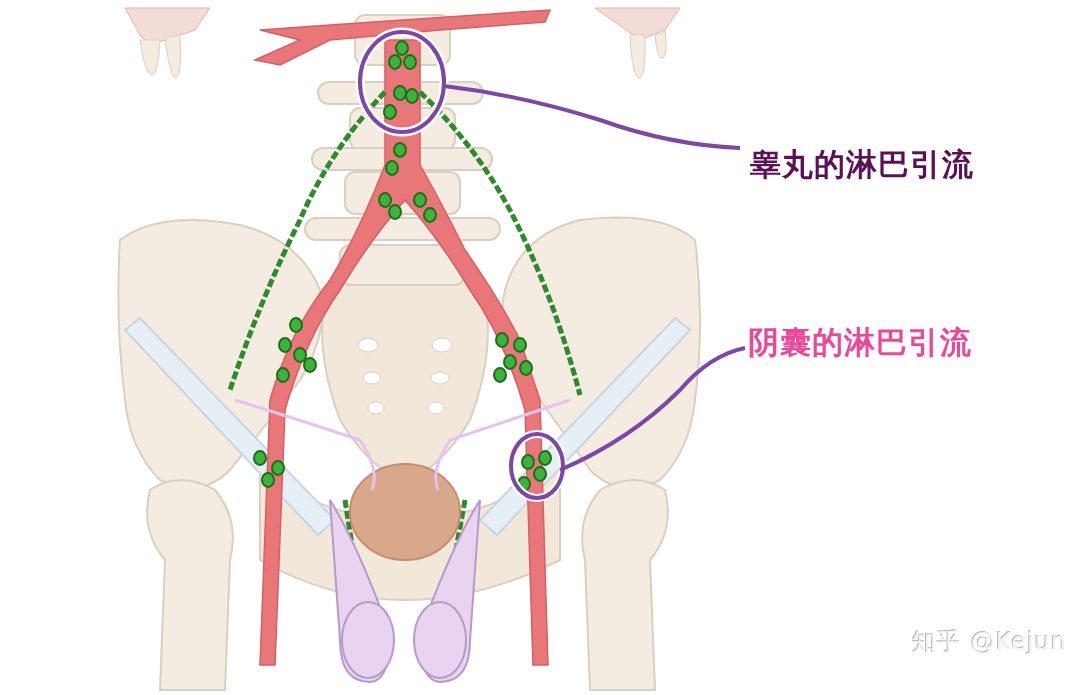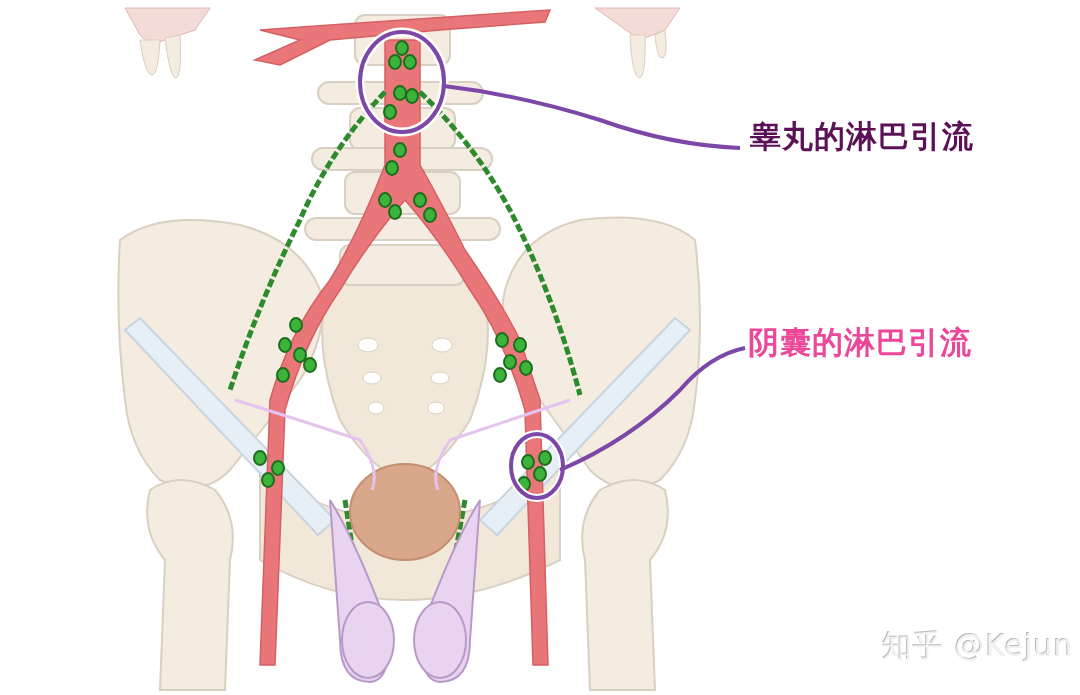--- a/index.html
+++ b/index.html
@@ -1,21 +1,21 @@
 <!DOCTYPE html>
 <html><head>
 <meta charset="utf-8">
 <style>
   html, body { margin: 0; padding: 0; background: #ffffff; }
   body { width: 1080px; height: 695px; position: relative; overflow: hidden;
          font-family: "DejaVu Sans", sans-serif; }
   #diagram { position: absolute; left: 0; top: 0; width: 1080px; height: 695px; }
   .label { position: absolute; font-family: "DejaVu Sans", sans-serif; font-weight: bold;
            font-size: 31px; letter-spacing: 1px; white-space: nowrap; }
-  .watermark { position: absolute; left: 882px; top: 626px; font-size: 30px;
+  .watermark { position: absolute; left: 912px; top: 626px; font-size: 24px;
                font-family: "DejaVu Sans", sans-serif; color: #f2f2f2;
                text-shadow: -1px -1px 0 #b9b9b9, 1px 1px 0 #ffffff; letter-spacing: 1px; }
 </style>
 </head>
 <body>
 
 <svg id="diagram" viewBox="0 0 1080 695" xmlns="http://www.w3.org/2000/svg">
   <defs>
     <g id="node">
         <ellipse rx="6" ry="7" fill="#3cb43c" stroke="#1e6e1e" stroke-width="2"></ellipse>
@@ -129,15 +129,15 @@
     <ellipse cx="402" cy="82" rx="42" ry="50"></ellipse>
     <path d="M444 86 Q520 95 600 120 Q670 145 740 148"></path>
   </g>
   <g fill="none" stroke="#7c47a6" stroke-width="4">
     <ellipse cx="537" cy="466" rx="26" ry="32" stroke="#ffffff" stroke-width="8"></ellipse>
     <ellipse cx="537" cy="466" rx="26" ry="32"></ellipse>
     <path d="M560 470 Q630 440 680 390 Q710 355 745 348"></path>
   </g>
 </svg>
 
-<div class="label" style="left:750px; top:116px; color:#5b1155;">睾丸的淋巴引流</div>
+<div class="label" style="left:750px; top:144px; color:#5b1155;">睾丸的淋巴引流</div>
 <div class="label" style="left:748px; top:322px; color:#ec4899;">阴囊的淋巴引流</div>
 <div class="watermark">知乎 @Kejun</div>
 
 </body></html>

